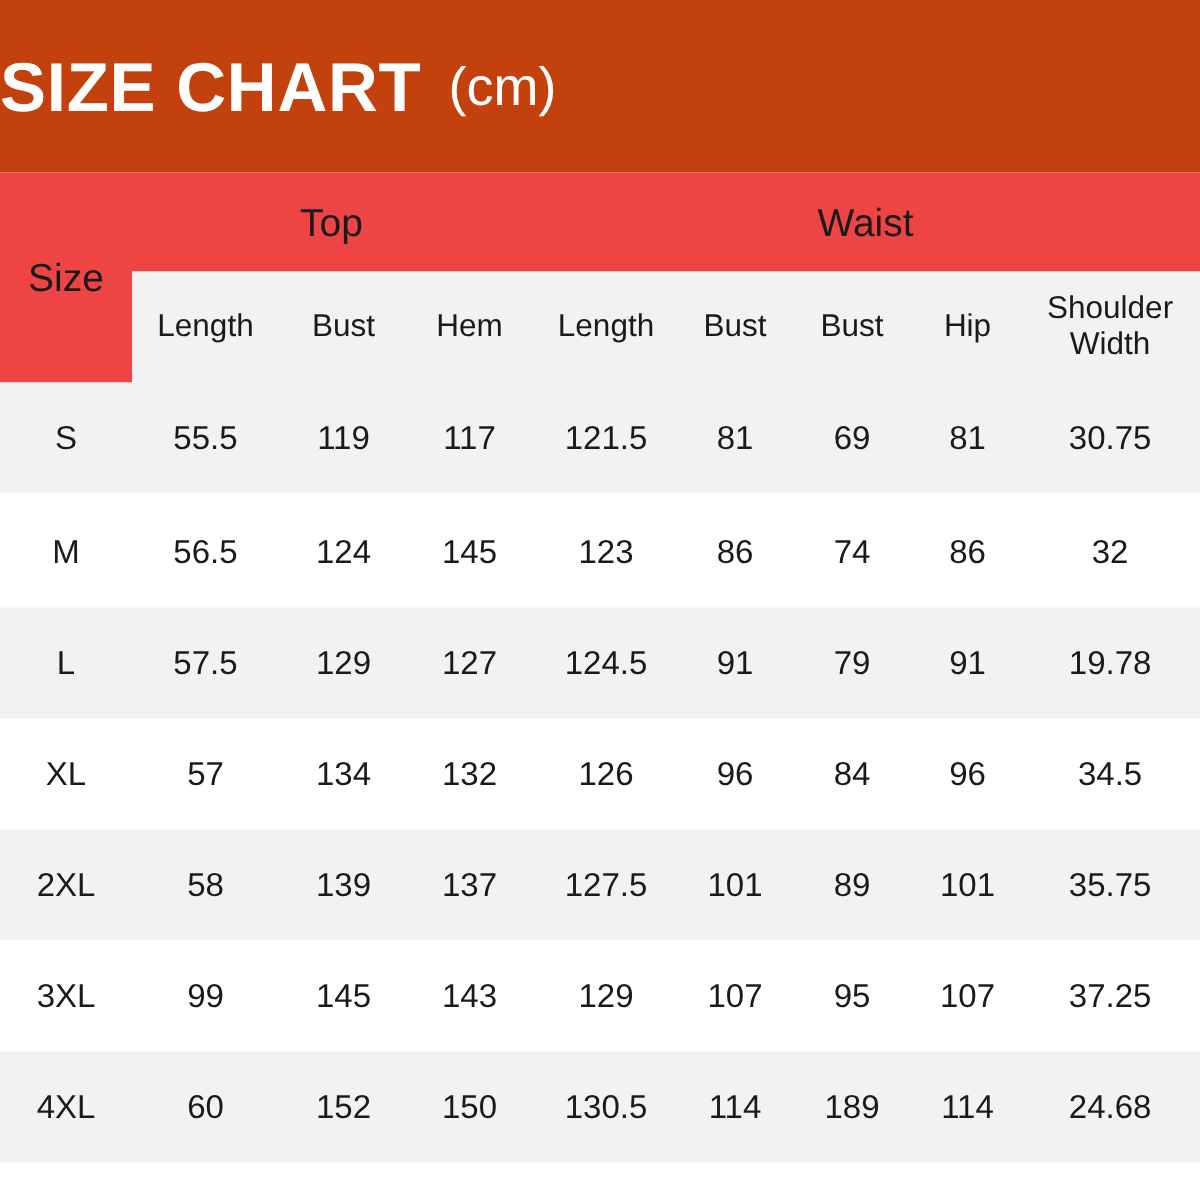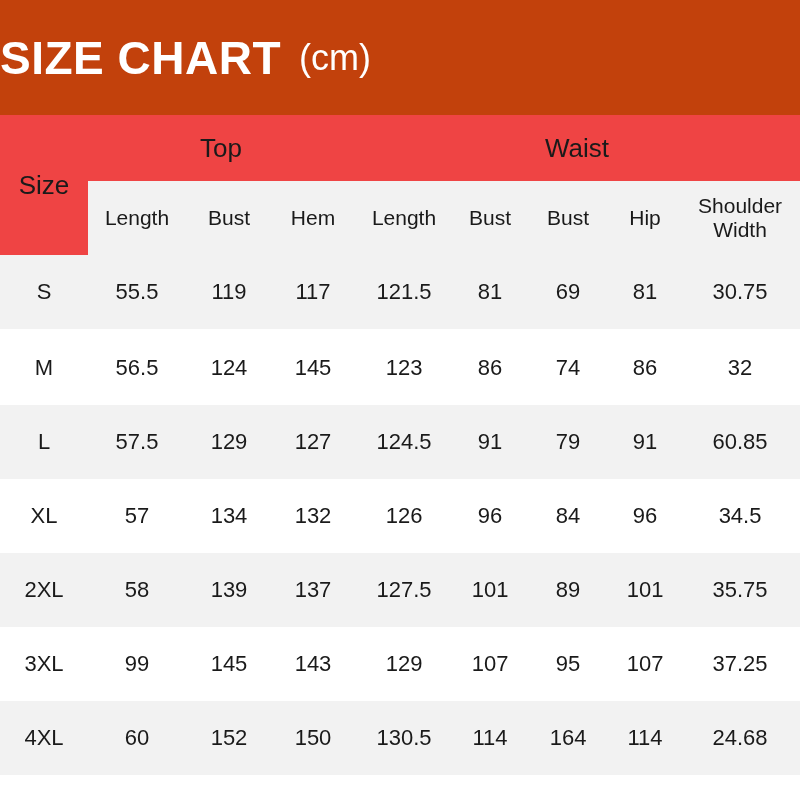--- a/index.html
+++ b/index.html
@@ -165,21 +165,21 @@
       </tr>
       <tr class="data-row row-shade">
         <td>L</td>
         <td>57.5</td>
         <td>129</td>
         <td>127</td>
         <td>124.5</td>
         <td>91</td>
         <td>79</td>
         <td>91</td>
-        <td>60.85</td>
+        <td>19.78</td>
       </tr>
       <tr class="data-row row-plain">
         <td>XL</td>
         <td>57</td>
         <td>134</td>
         <td>132</td>
         <td>126</td>
         <td>96</td>
         <td>84</td>
         <td>96</td>
@@ -207,20 +207,20 @@
         <td>107</td>
         <td>37.25</td>
       </tr>
       <tr class="data-row row-shade">
         <td>4XL</td>
         <td>60</td>
         <td>152</td>
         <td>150</td>
         <td>130.5</td>
         <td>114</td>
-        <td>164</td>
+        <td>189</td>
         <td>114</td>
         <td>24.68</td>
       </tr>
     </tbody>
   </table>
 
 </div>
 
 </body></html>

